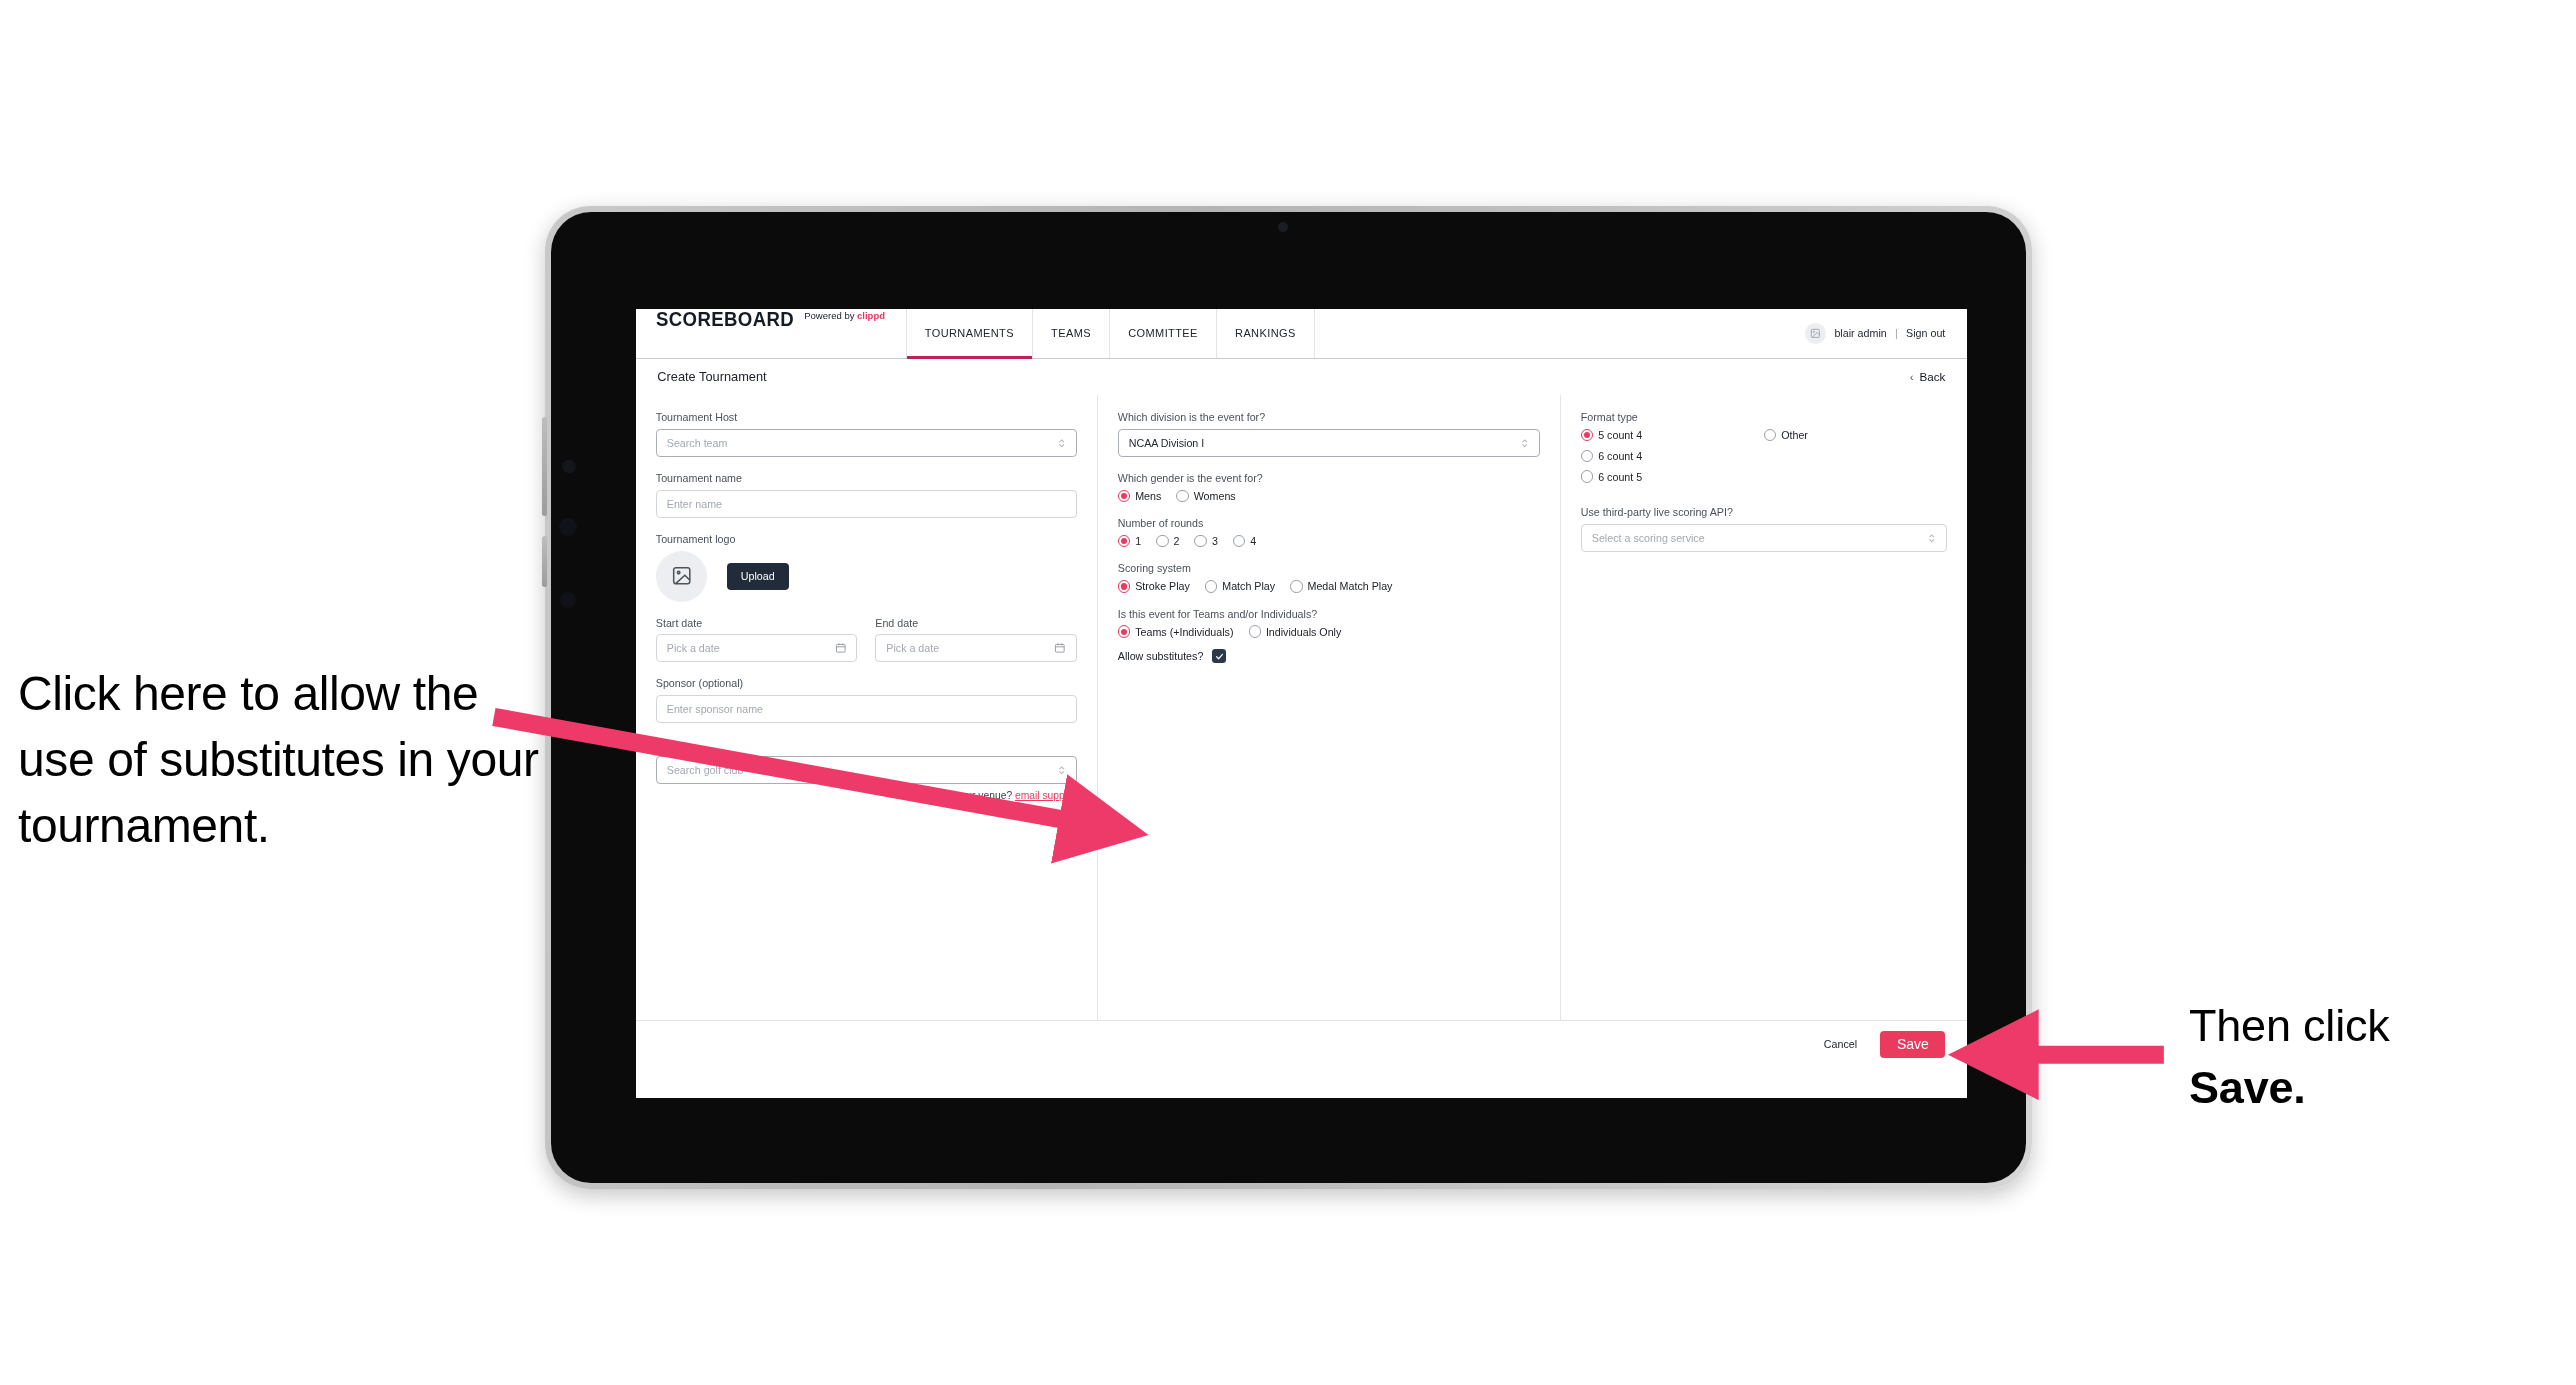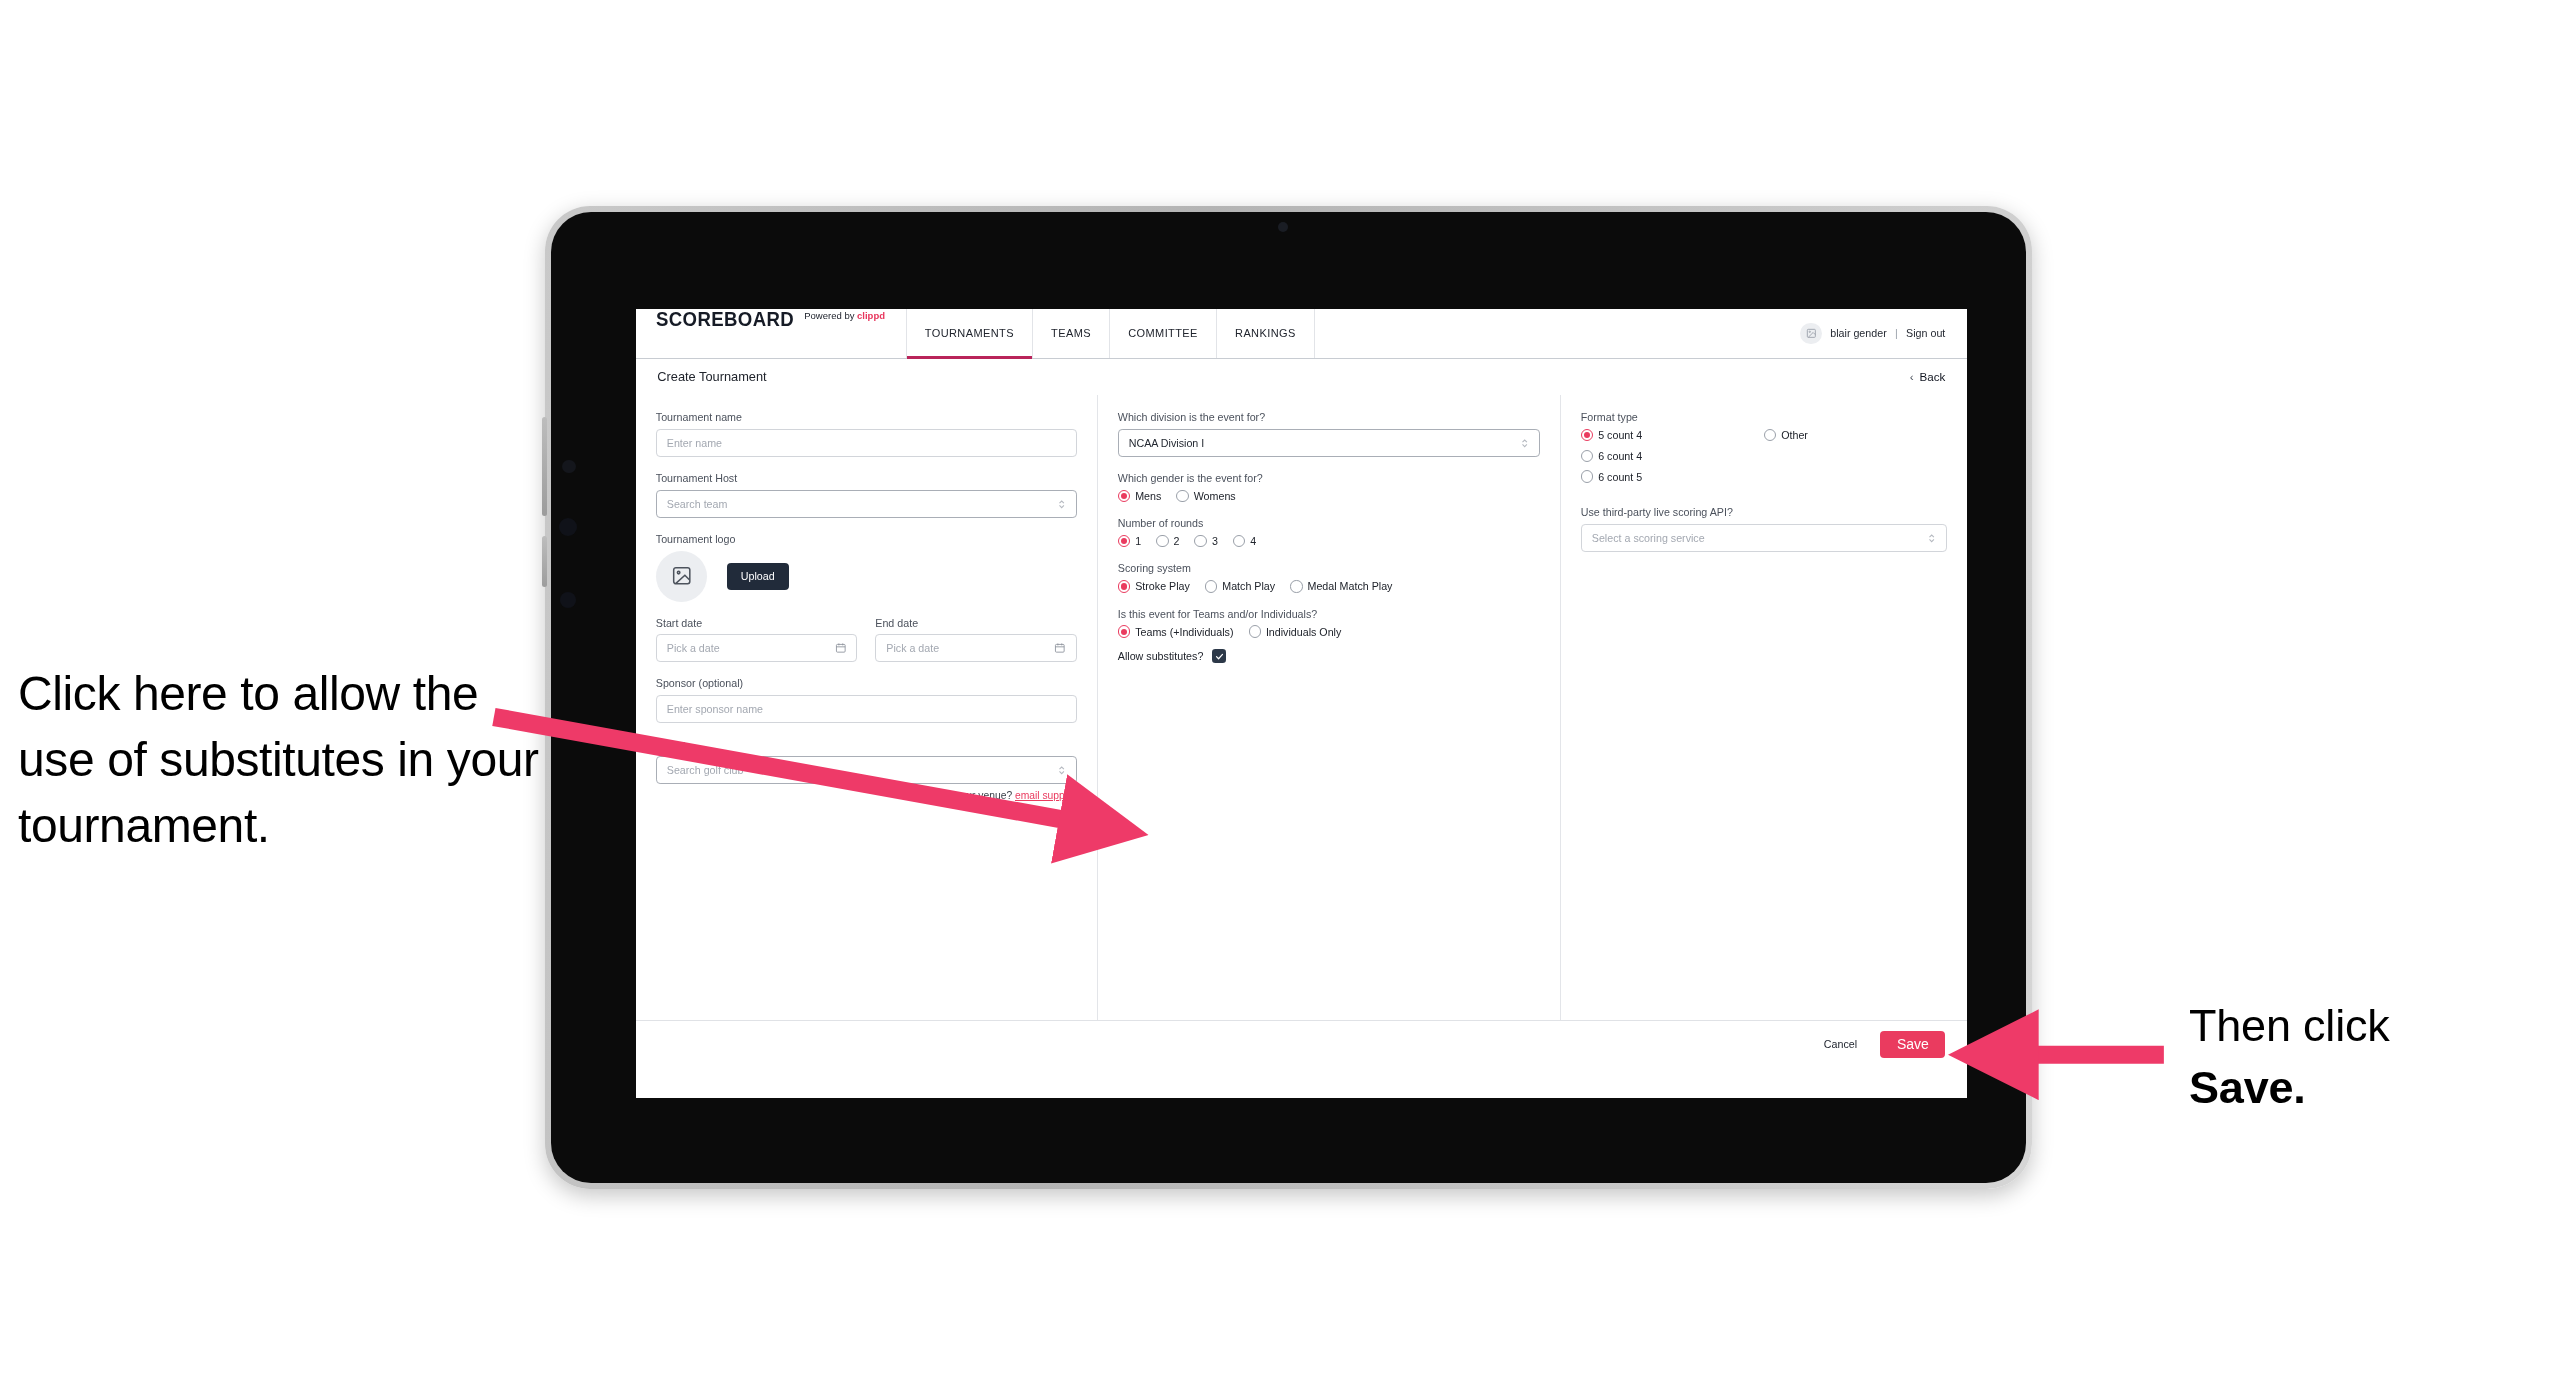--- a/index.html
+++ b/index.html
@@ -316,55 +316,55 @@
           </div>
 
           <div id="header-right">
             <div id="avatar">
               <svg width="10.7" height="10.7" viewBox="0 0 24 24" fill="none" stroke="currentColor" stroke-width="2">
                 <rect x="3" y="3" width="18" height="18" rx="2"></rect>
                   <circle cx="8.5" cy="8.5" r="1.5"></circle>
                   <path d="M21 15l-5-5L5 21"></path>
               </svg>
             </div>
-            <span>blair gender</span>
+            <span>blair admin</span>
             <span class="sep">|</span>
             <span id="signout">Sign out</span>
           </div>
         </div>
 
         <div id="subheader">
           <div id="page-title">Create Tournament</div>
           <div id="back-link">
             <span class="chev">‹</span>
             <span>Back</span>
           </div>
         </div>
 
         <div id="app-body">
 
           <div class="col" id="col-left">
-
-            <div class="group">
-              <div class="field-label">Tournament name</div>
-              <div class="input-box light">
-                <span class="ph">Enter name</span>
-              </div>
-            </div>
 
             <div class="group">
               <div class="field-label">Tournament Host</div>
               <div class="input-box">
                 <span class="ph">Search team</span>
                 <span class="spin">
                   <svg width="7.4" height="10.7" viewBox="0 0 10 14" fill="none" stroke="currentColor" stroke-width="1.4">
                       <path d="M2 5.5L5 2.5 8 5.5"></path>
                       <path d="M2 8.5L5 11.5 8 8.5"></path>
                     </svg>
                 </span>
+              </div>
+            </div>
+
+            <div class="group">
+              <div class="field-label">Tournament name</div>
+              <div class="input-box light">
+                <span class="ph">Enter name</span>
               </div>
             </div>
 
             <div class="group">
               <div class="field-label">Tournament logo</div>
               <div id="logo-row">
                 <div id="logo-circle">
                   <svg width="21.5" height="21.5" viewBox="0 0 24 24" fill="none" stroke="currentColor" stroke-width="1.7">
                     <rect x="3" y="3" width="18" height="18" rx="2.5"></rect>
                       <circle cx="8.5" cy="8.5" r="1.4"></circle>

